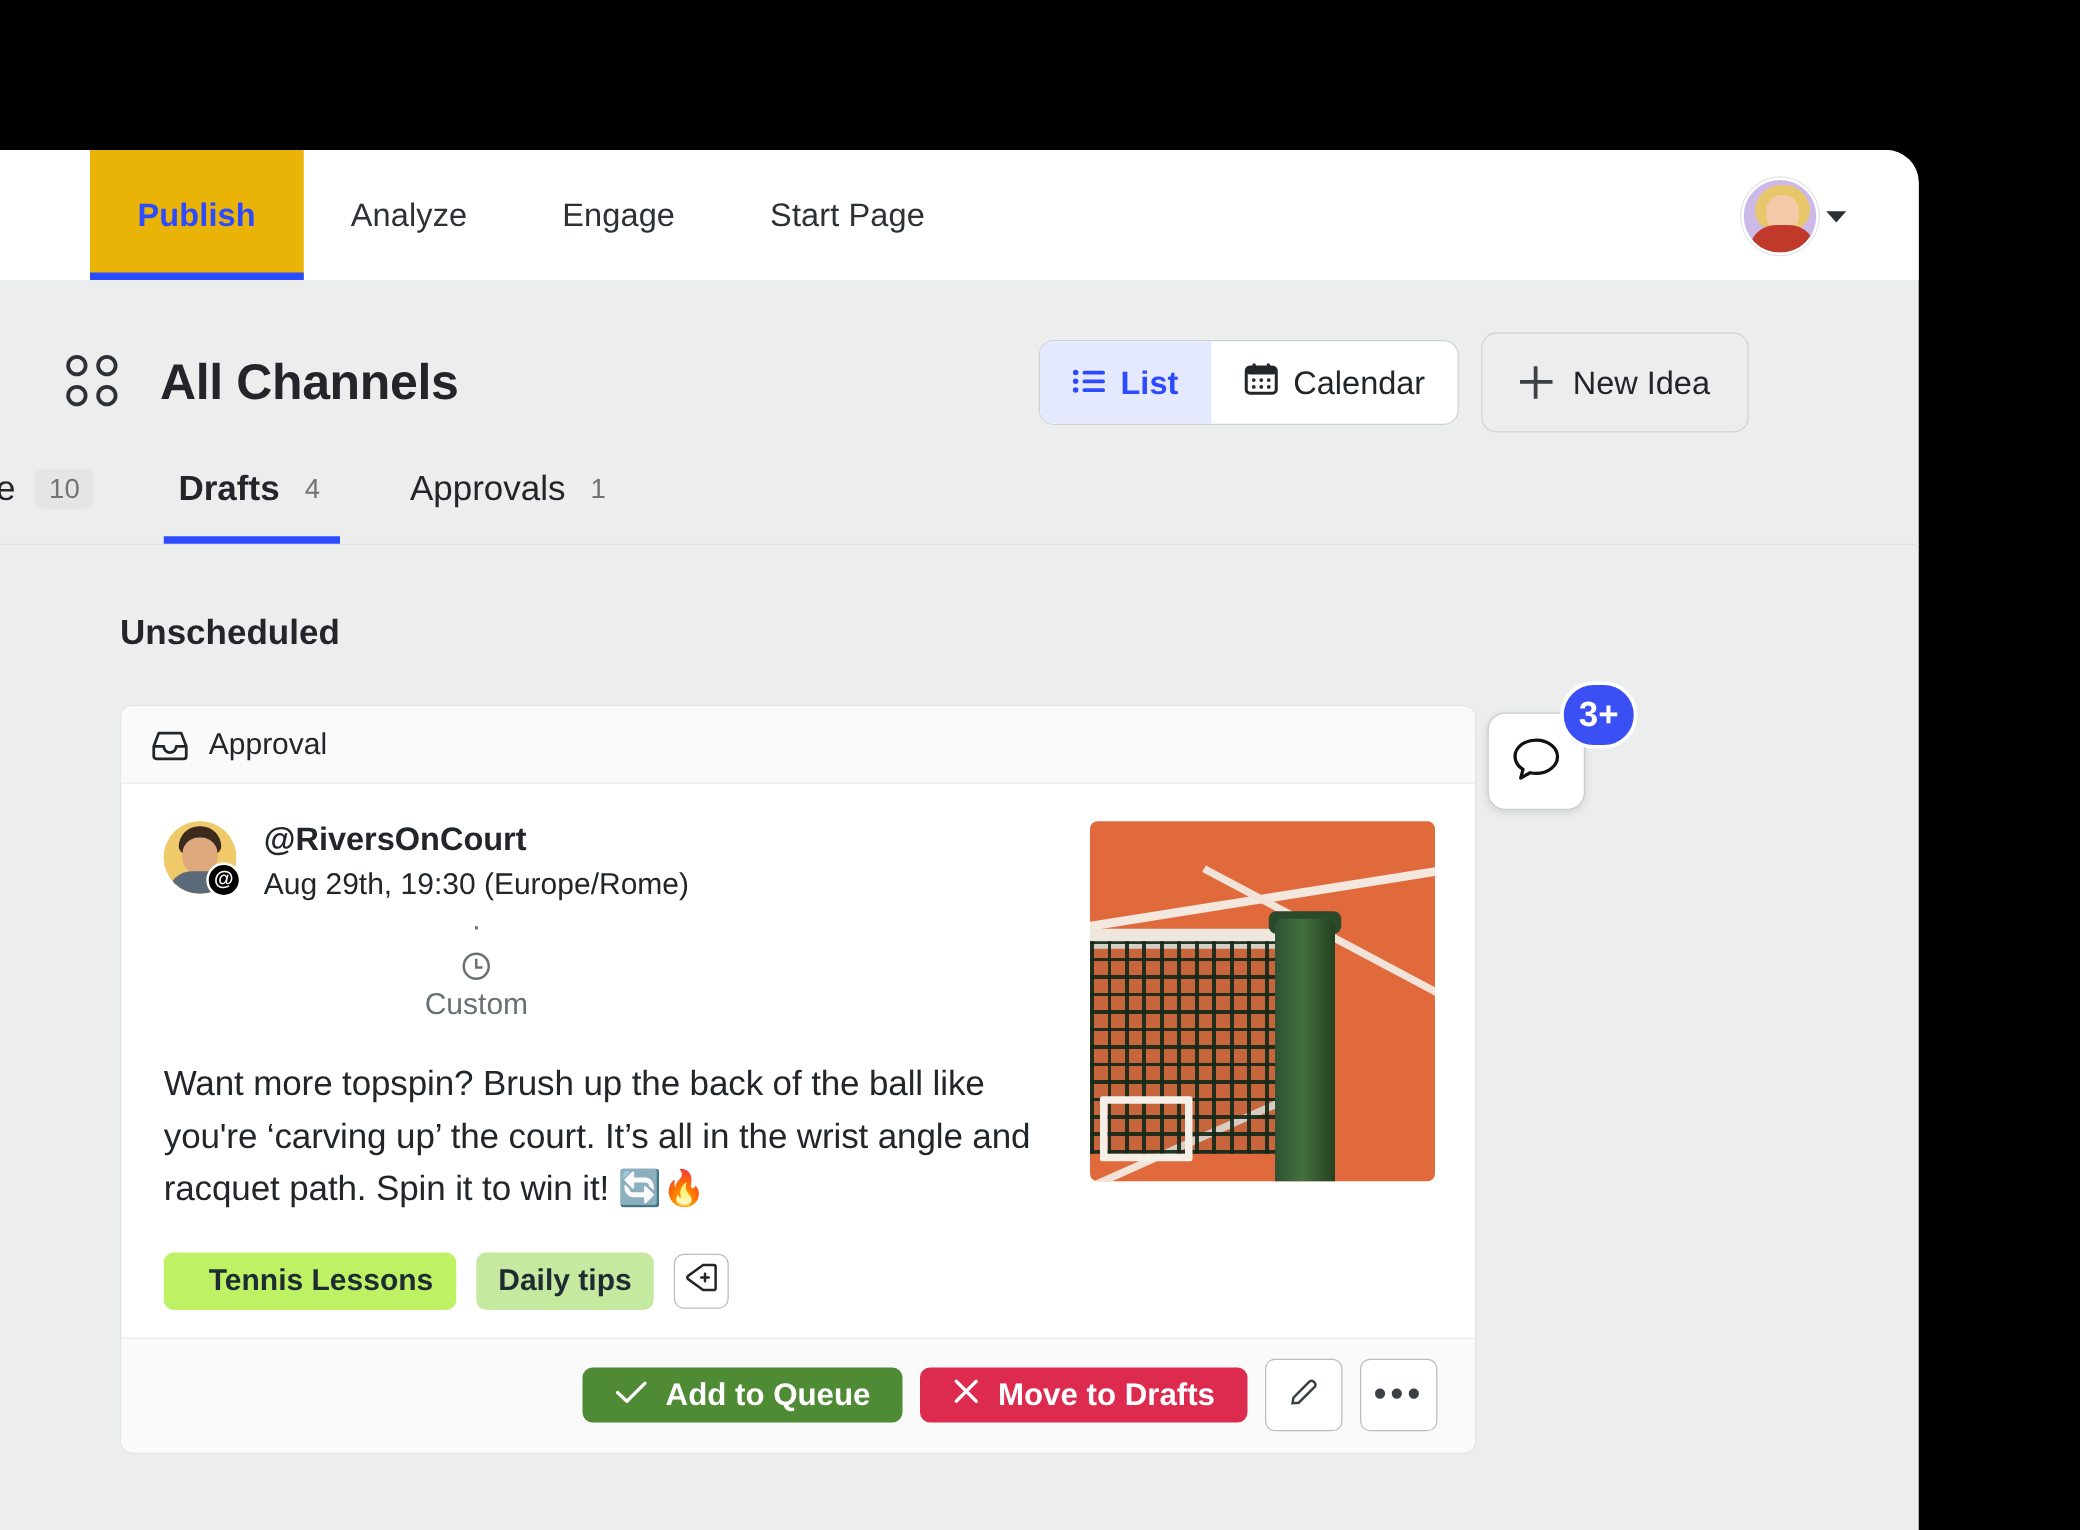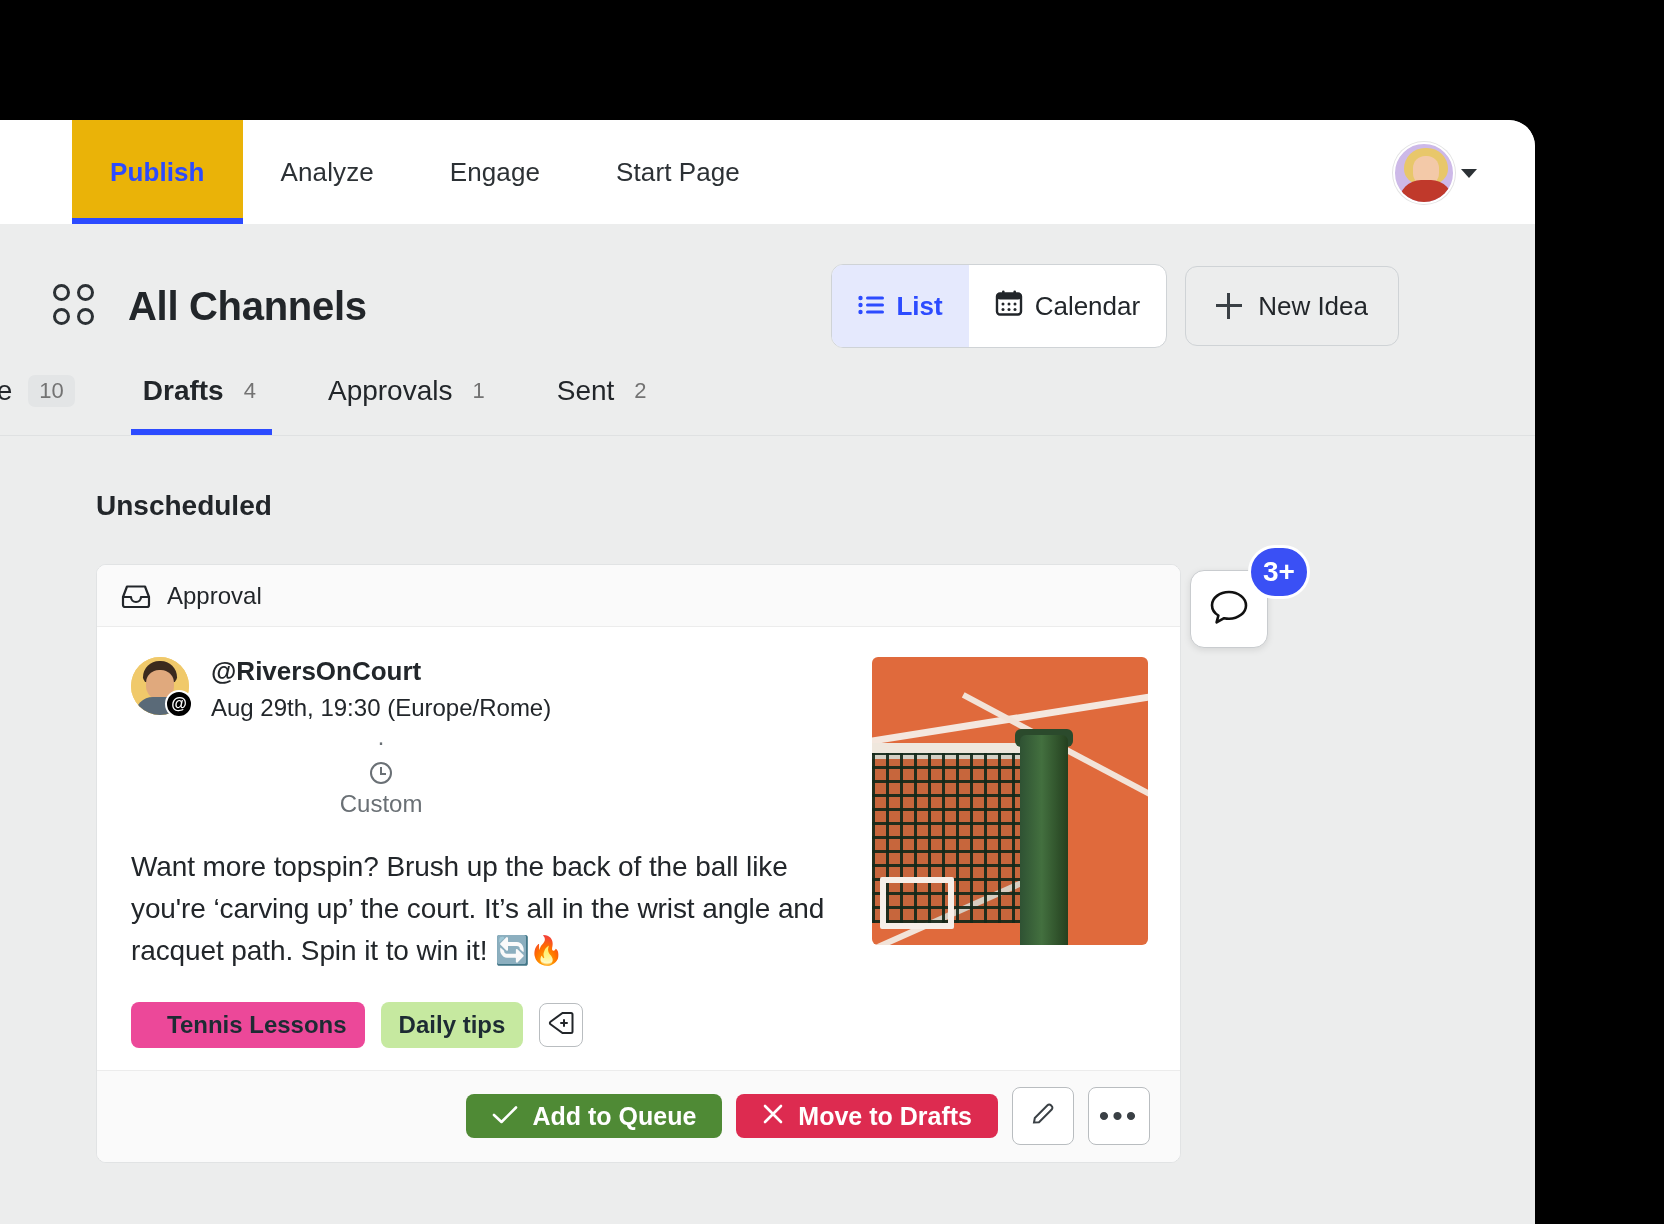--- a/index.html
+++ b/index.html
@@ -89,21 +89,21 @@
   .grid-icon i:nth-child(4) { left: 25px; top: 26px; }
   .page-title { font-size: 40px; font-weight: 700; color: #22262a; margin-left: 28px; letter-spacing: -.3px; }
 
   .header-actions {
     margin-left: auto; display: flex; align-items: center; gap: 18px;
     padding-right: 136px;
   }
   .seg {
     display: flex; align-items: stretch;
     background: #fff; border: 1px solid #cfd3d6; border-radius: 12px;
-    overflow: hidden; height: 84px;
+    overflow: hidden; height: 68px;
   }
   .seg-btn {
     display: flex; align-items: center; gap: 12px;
     padding: 0 26px; font-size: 26px; color: #22262a; cursor: pointer;
   }
   .seg-btn.active { background: #e5e9fd; color: #2c4bff; font-weight: 700; }
   .btn-newidea {
     display: flex; align-items: center; gap: 16px;
     height: 80px; padding: 0 30px;
     background: #eceded; border: 1px solid #cfd3d6; border-radius: 12px;
@@ -199,21 +199,21 @@
   .post-text {
     margin-top: 28px;
     font-size: 28px; line-height: 1.5; color: #22262a; letter-spacing: -.1px;
   }
 
   .tags { margin-top: 30px; display: flex; align-items: center; gap: 16px; }
   .tag {
     font-size: 24px; font-weight: 700; padding: 9px 18px; border-radius: 8px;
     color: #1d2b33;
   }
-  .tag.blue { background: #ec4899; padding-left: 36px; }
+  .tag.blue { background: #bef264; padding-left: 36px; }
   .tag.green { background: #c6e9a0; }
   .tag-add {
     width: 44px; height: 44px; border: 1px solid #b9bdc0; border-radius: 8px;
     display: flex; align-items: center; justify-content: center; background: #fff;
     cursor: pointer;
   }
 
   .thumb {
     flex: 0 0 auto;
     width: 276px; height: 288px;
@@ -367,24 +367,20 @@
         <span class="count">10</span>
       </div>
       <div class="status-tab active">
         <span>Drafts</span>
         <span class="count">4</span>
       </div>
       <div class="status-tab plain">
         <span>Approvals</span>
         <span class="count">1</span>
       </div>
-      <div class="status-tab plain">
-        <span>Sent</span>
-        <span class="count">2</span>
-      </div>
     </div>
 
     <div class="content">
       <div class="section-title">Unscheduled</div>
 
       <div class="card">
 
         <div class="card-top">
           <span class="inbox-icon">
             <svg width="30" height="26" viewBox="0 0 30 26">

